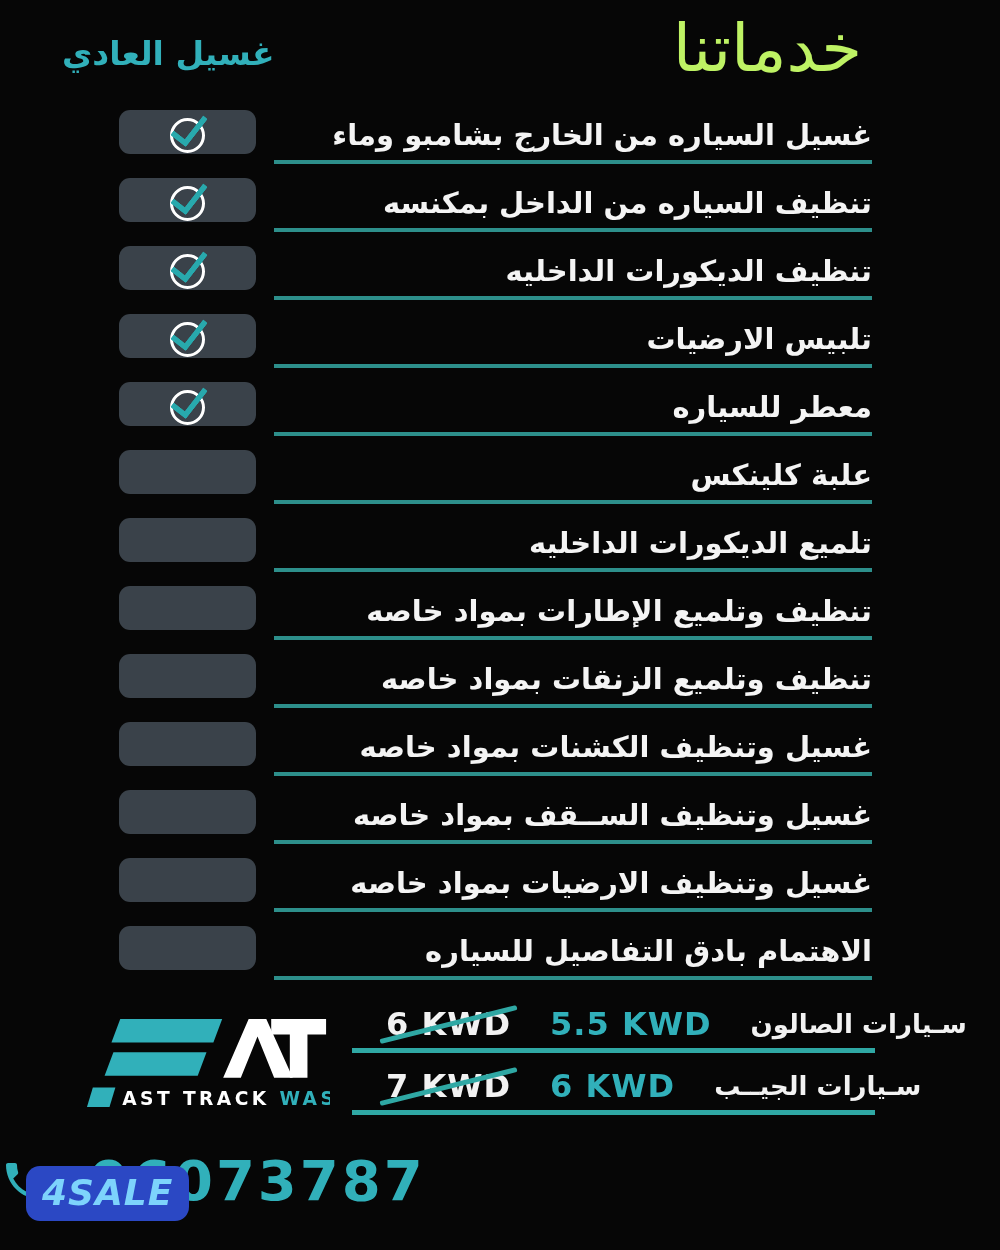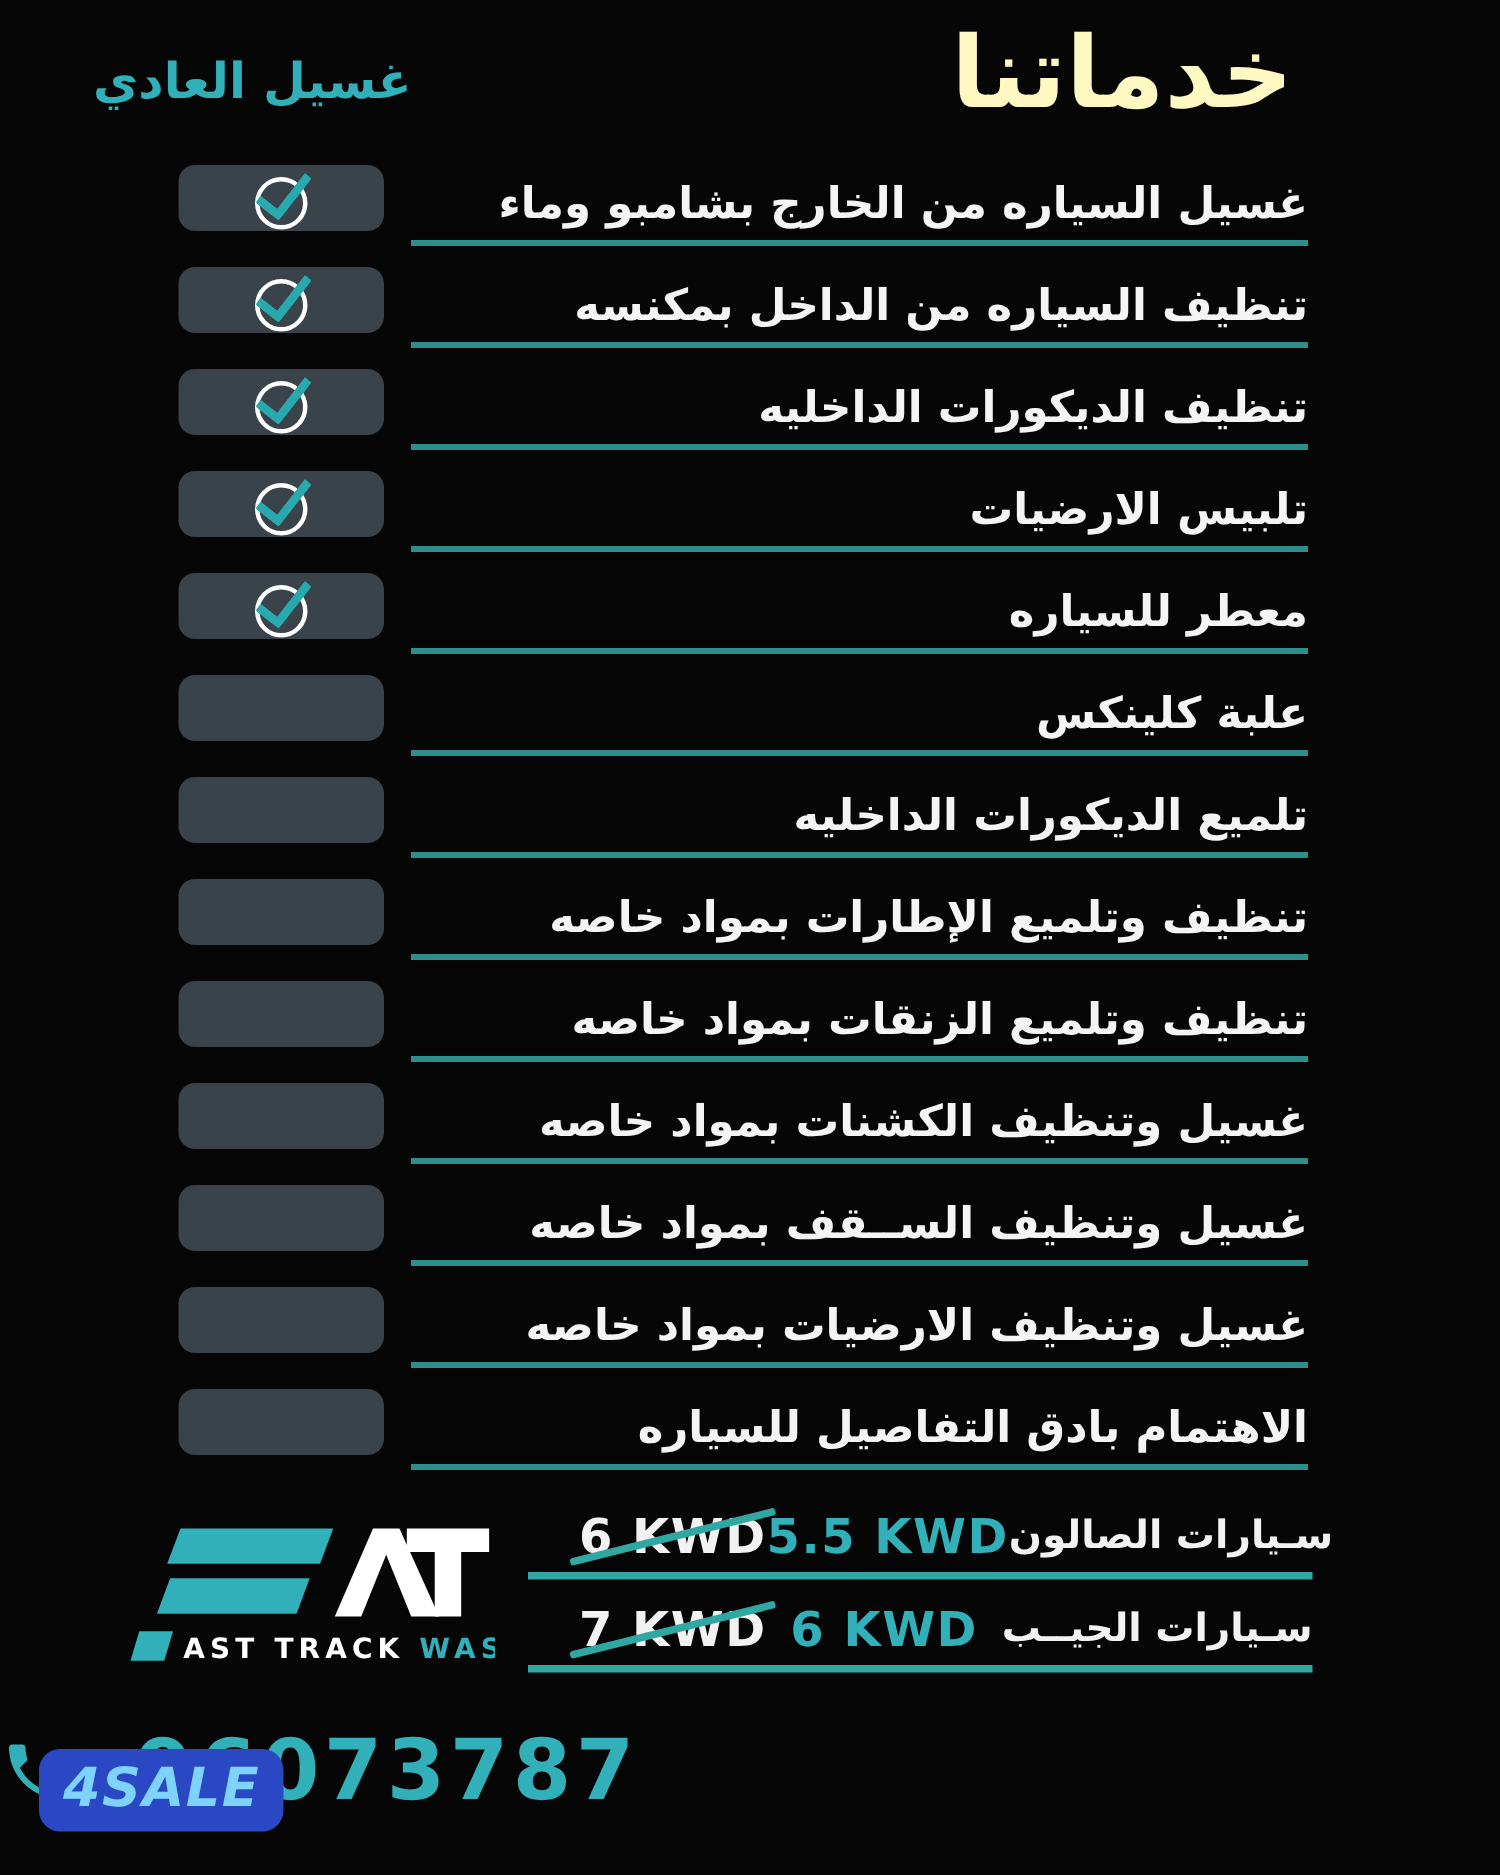--- a/index.html
+++ b/index.html
@@ -5,21 +5,21 @@
   html,body{margin:0;padding:0;}
   body{
     width:1000px;height:1250px;
     background:#060606;
     font-family:"DejaVu Sans","Liberation Sans",sans-serif;
     position:relative;overflow:hidden;
     color:#f3f3f3;
   }
   .page-title{
     position:absolute;top:10px;right:138px;
-    font-size:66px;font-weight:700;color:#fef9c3;
+    font-size:66px;font-weight:400;color:#bef264;
     direction:rtl;letter-spacing:1px;
   }
   .subtitle{
     position:absolute;top:34px;left:62px;
     font-size:33px;font-weight:700;color:#31b0ba;
     direction:rtl;
   }
   .services{position:absolute;top:110px;left:0;right:0;height:900px;margin-left:16px;}
   .service-row{position:absolute;left:0;right:0;height:68px;}
   .checkbox{
@@ -43,21 +43,21 @@
     border-bottom:4px solid #2d8f8b;
     display:flex;align-items:center;justify-content:flex-start;
     direction:rtl;text-align:right;
     font-size:29px;font-weight:700;color:#f4f4f4;
     white-space:nowrap;
   }
   .price-row{
     position:absolute;left:352px;right:125px;height:48px;
     border-bottom:5px solid #2fa8a4;
     display:flex;align-items:center;justify-content:space-between;
-    padding-left:34px;font-weight:700;
+    padding-left:34px;font-weight:700;gap:39px;
   }
   .old-price{
     position:relative;color:#f2f2f2;font-size:32px;letter-spacing:1px;white-space:nowrap;
   }
   .old-price .strike{
     position:absolute;left:-8px;right:-8px;top:46%;height:5px;
     background:#2fa8a4;transform:rotate(-14deg);border-radius:2px;
   }
   .new-price{color:#31b0ba;font-size:32px;letter-spacing:1px;white-space:nowrap;}
   .price-label{

